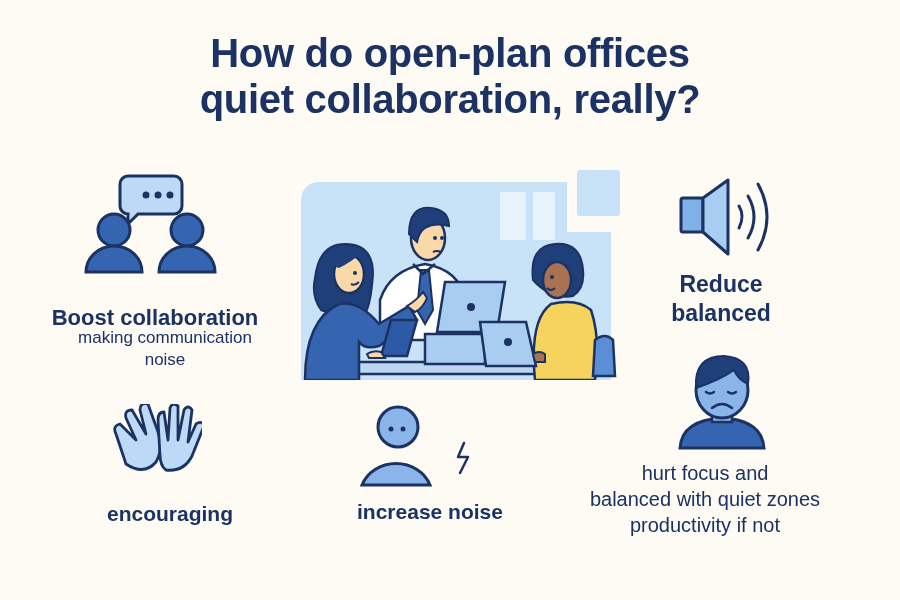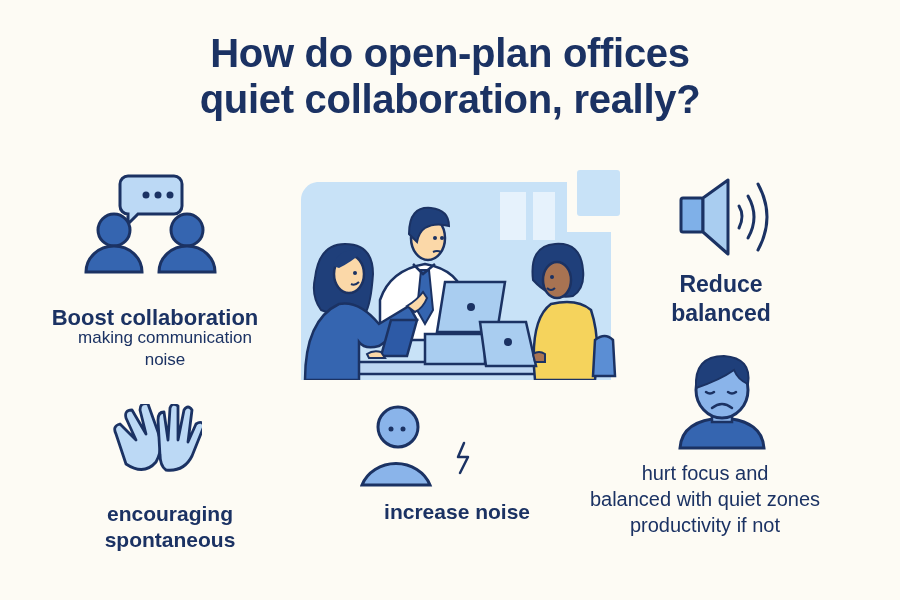--- a/index.html
+++ b/index.html
@@ -137,25 +137,24 @@
 </div>
 
 <div class="abs" style="left:110px; top:404px;">
   <svg width="92" height="76" viewBox="0 0 92 76">
     <path d="M6 30 q-4 -8 4 -10 l16 16 l-10 -22 q-2 -8 6 -8 l14 24 l-6 -24 q0 -8 8 -6 l10 28 q6 16 -2 30 q-12 14 -30 2 z" fill="#bcd9f5" stroke="#1b3263" stroke-width="2.8" stroke-linejoin="round"></path>
     <path d="M50 52 l-2 -36 q0 -8 6 -8 l4 28 l2 -32 q2 -6 8 -2 l0 34 l6 -30 q4 -6 8 0 l-4 32 l8 -18 q6 -4 8 2 l-12 30 q-8 16 -26 14 q-6 -4 -6 -16z" fill="#bcd9f5" stroke="#1b3263" stroke-width="2.8" stroke-linejoin="round"></path>
   </svg>
 </div>
 <div class="label-bold" style="left:60px; top:488px; width:220px; font-size:21px; line-height:26px;margin-top:13px;">
   <span>encouraging</span>
-  <span>spontaneous</span>
 </div>
 
 <div class="abs" style="left:360px; top:405px;">
   <svg width="120" height="84" viewBox="0 0 120 84">
     <circle cx="38" cy="22" r="20" fill="#8ab4ea" stroke="#1b3263" stroke-width="3"></circle>
     <circle cx="31" cy="24" r="2.5" fill="#1b3263"></circle>
     <circle cx="43" cy="24" r="2.5" fill="#1b3263"></circle>
     <path d="M2 80 a36 32 0 0 1 68 0 z" fill="#8ab4ea" stroke="#1b3263" stroke-width="3"></path>
     <path d="M104 38 l-6 14 l10 0 l-8 16" fill="none" stroke="#1b3263" stroke-width="2.5" stroke-linecap="round" stroke-linejoin="round"></path>
   </svg>
 </div>
-<div class="label-bold" style="left:330px; top:500px; width:200px; font-size:21px;text-align:right;">increase noise</div>
+<div class="label-bold" style="left:330px; top:500px; width:200px; font-size:21px;">increase noise</div>
 
 </body></html>

